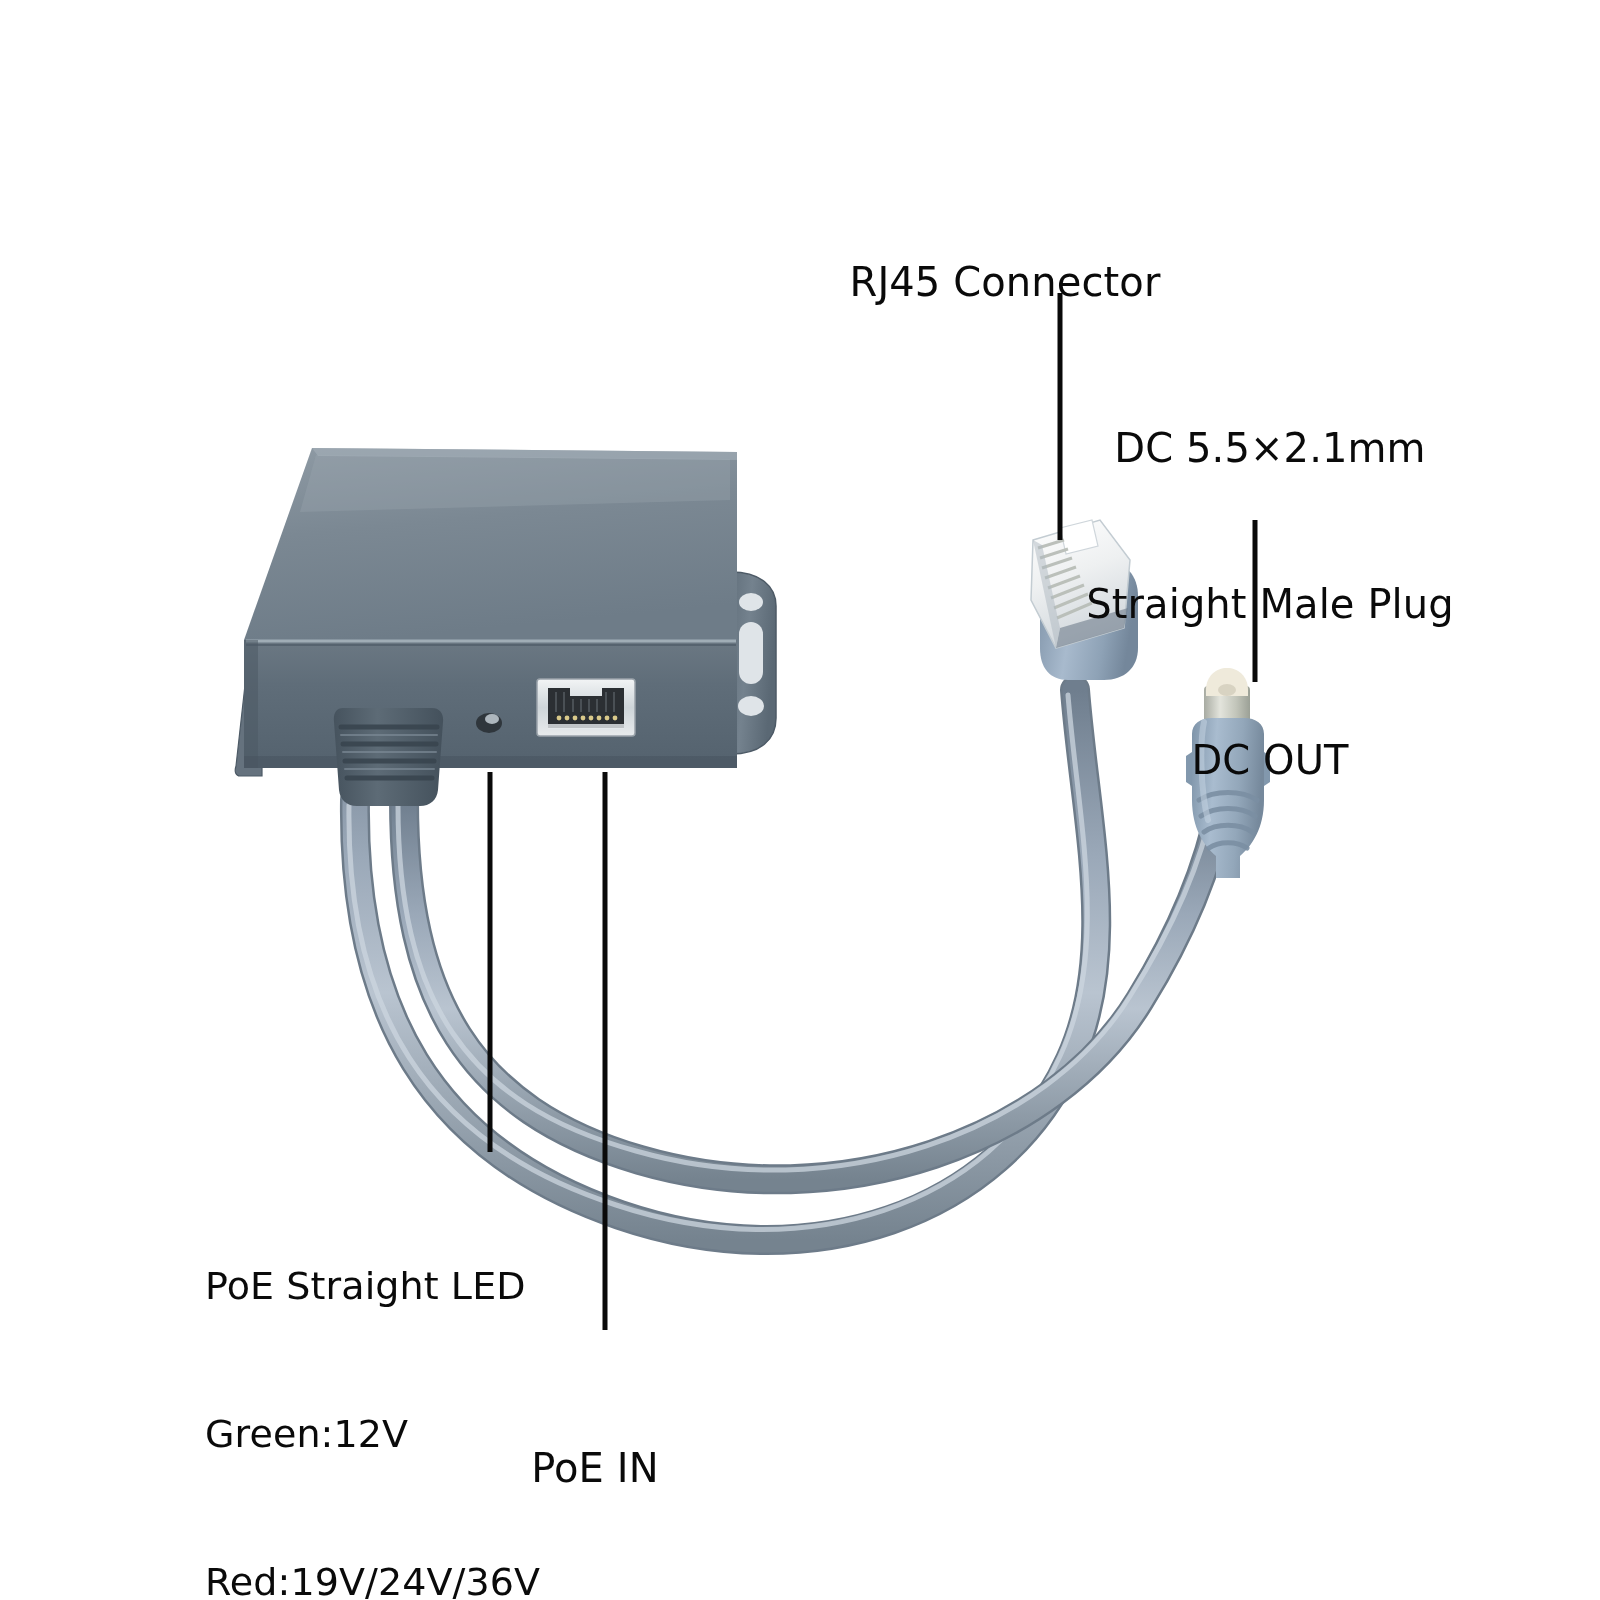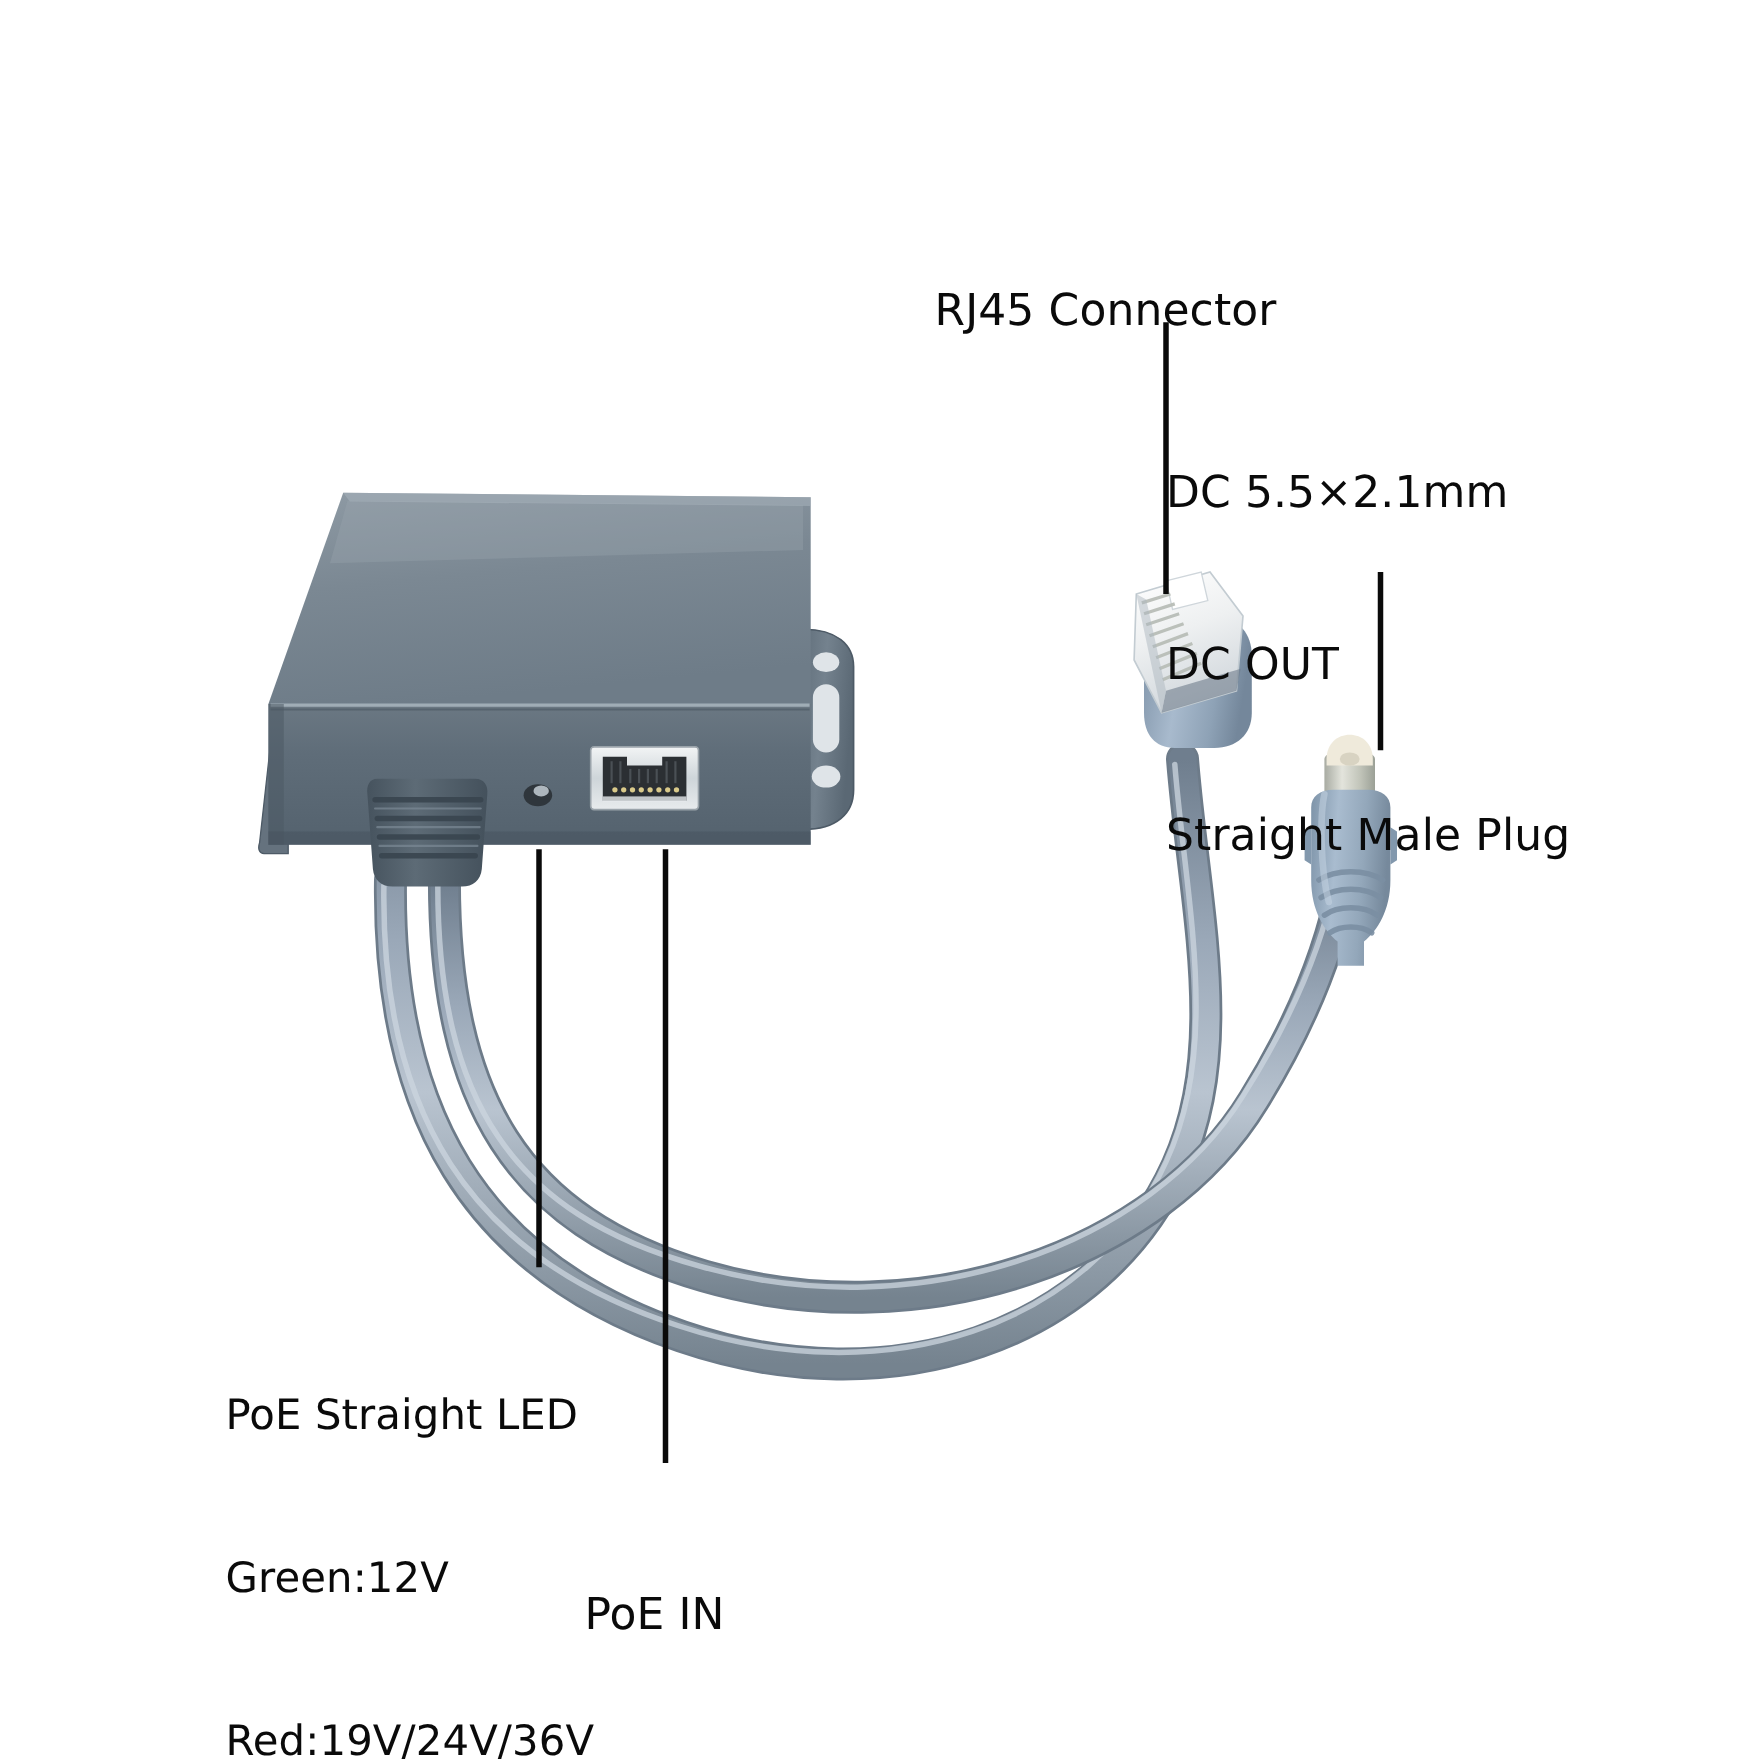--- a/index.html
+++ b/index.html
@@ -4,21 +4,21 @@
 <style>
   html,body{margin:0;padding:0;background:#ffffff;}
   body{width:1600px;height:1600px;position:relative;overflow:hidden;
        font-family:"DejaVu Sans","Liberation Sans",sans-serif;}
   #stage{position:absolute;inset:0;width:1600px;height:1600px;background:#fff;border-radius:20px;}
   svg.layer{position:absolute;left:0;top:0;width:1600px;height:1600px;}
   .lbl{position:absolute;color:#0a0a0a;font-weight:400;line-height:1.30;
        letter-spacing:.1px;white-space:pre;}
   .lbl span{display:block;}
   #lbl-rj45-out{left:790px;top:152px;width:430px;text-align:center;font-size:40px;}
-  #lbl-dc-out{left:1060px;top:318px;width:420px;text-align:left;font-size:40px;}
+  #lbl-dc-out{left:1060px;top:318px;width:420px;text-align:center;font-size:40px;}
   #lbl-led{left:205px;top:1163px;width:420px;text-align:left;font-size:38px;}
   #lbl-rj45-in{left:430px;top:1338px;width:330px;text-align:center;font-size:40px;}
 </style>
 </head>
 <body>
 
 <div id="stage">
 
   <svg class="layer" viewBox="0 0 1600 1600">
     <defs>
@@ -221,22 +221,22 @@
     <line x1="490" y1="772" x2="490" y2="1152" stroke="#0a0a0a" stroke-width="5"></line>
     <line x1="605" y1="772" x2="605" y2="1330" stroke="#0a0a0a" stroke-width="5"></line>
   </svg>
 
   <div class="lbl" id="lbl-rj45-out">
     <span>RJ45 Connector</span>
   </div>
 
   <div class="lbl" id="lbl-dc-out">
     <span>DC 5.5×2.1mm</span>
+    <span>Straight Male Plug</span>
     <span>DC OUT</span>
-    <span>Straight Male Plug</span>
   </div>
 
   <div class="lbl" id="lbl-led">
     <span>PoE Straight LED</span>
     <span>Green:12V</span>
     <span>Red:19V/24V/36V</span>
   </div>
 
   <div class="lbl" id="lbl-rj45-in">
     <span>PoE IN</span>

